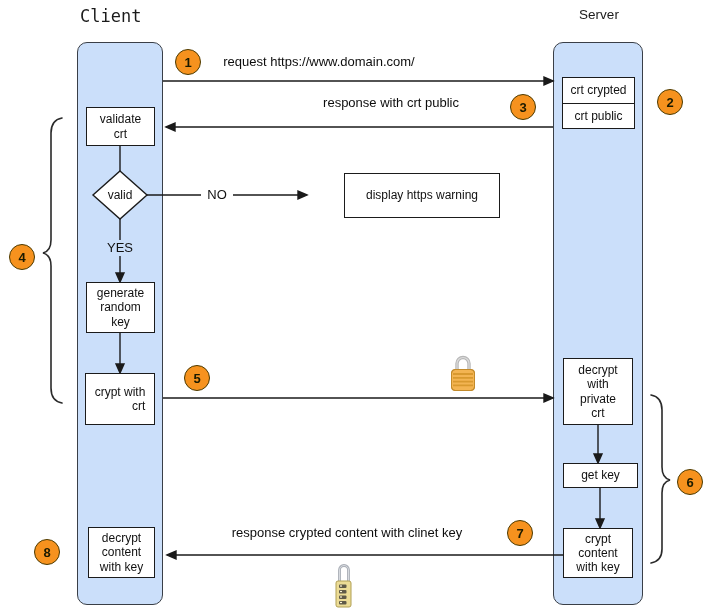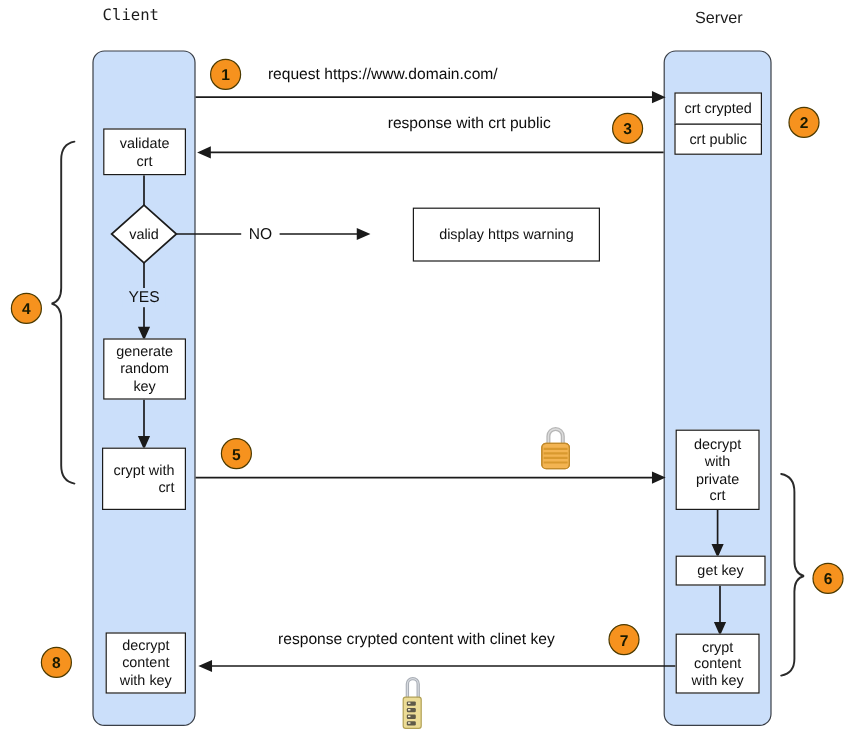--- a/index.html
+++ b/index.html
@@ -3,21 +3,21 @@
 <meta charset="utf-8">
 <style>
   html,body{margin:0;padding:0;background:#fff;}
   #canvas{position:relative;width:710px;height:612px;background:#ffffff;overflow:hidden;
           font-family:"Liberation Sans",sans-serif;color:#111;}
   .abs{position:absolute;box-sizing:border-box;}
   .lane{background:#cbdffa;border:1.6px solid #3a3f47;border-radius:10px;}
   #lane-client{left:77px;top:42px;width:86px;height:563px;}
   #lane-server{left:553px;top:42px;width:90px;height:563px;}
   .lane-label{font-size:13.5px;color:#1b1b1b;text-align:center;}
-  #lane-label-client{left:80px;top:6px;width:58px;font-family:"DejaVu Sans Mono",monospace;font-size:13px;}
+  #lane-label-client{left:80px;top:6px;width:58px;font-family:"DejaVu Sans Mono",monospace;font-size:17px;}
   #lane-label-server{left:569px;top:7px;width:60px;}
   .box{background:#fff;border:1.4px solid #1b1b1b;display:flex;align-items:center;justify-content:center;
        text-align:center;font-size:12px;line-height:1.18;white-space:pre-line;}
   #box-validate{left:86px;top:107px;width:69px;height:39px;}
   #box-generate{left:86px;top:282px;width:69px;height:51px;}
   #box-crypt-with-crt{left:85px;top:373px;width:70px;height:52px;text-align:right;}
   #box-decrypt-content{left:88px;top:527px;width:67px;height:51px;}
   #box-crt-private{left:562px;top:77px;width:73px;height:27px;}
   #box-crt-public{left:562px;top:103px;width:73px;height:26px;}
   #box-decrypt-private{left:563px;top:358px;width:70px;height:67px;}

